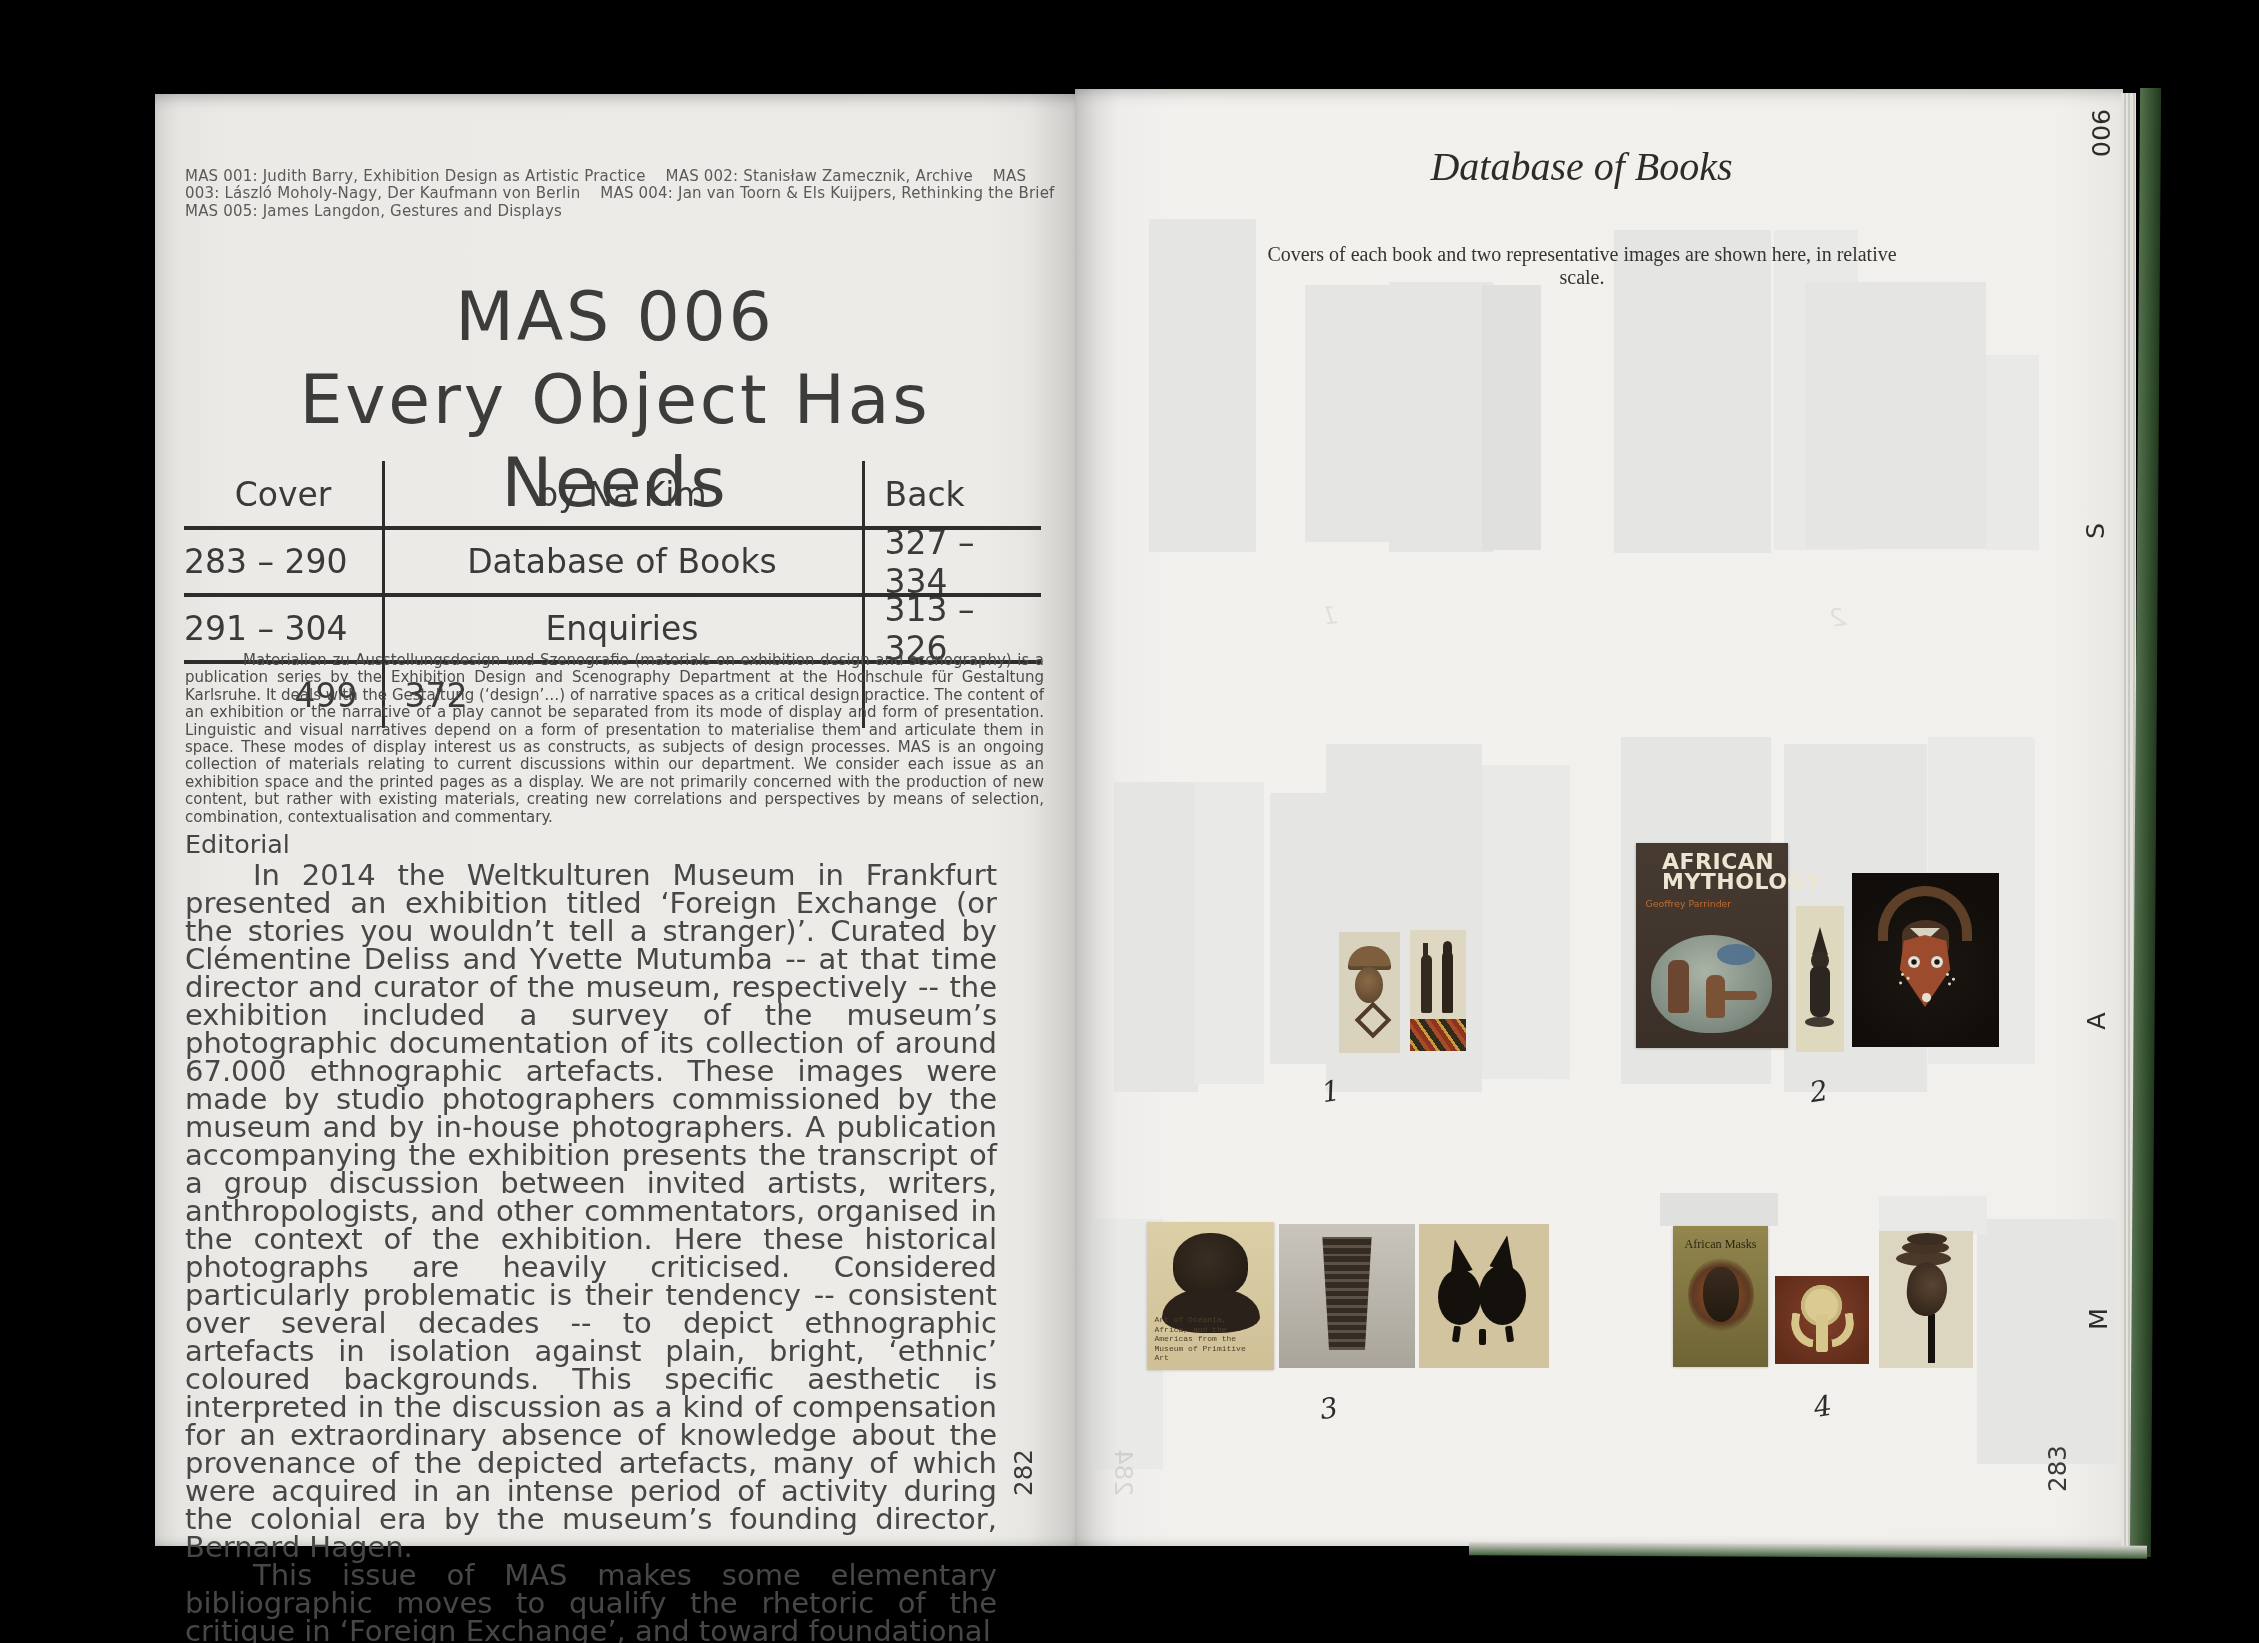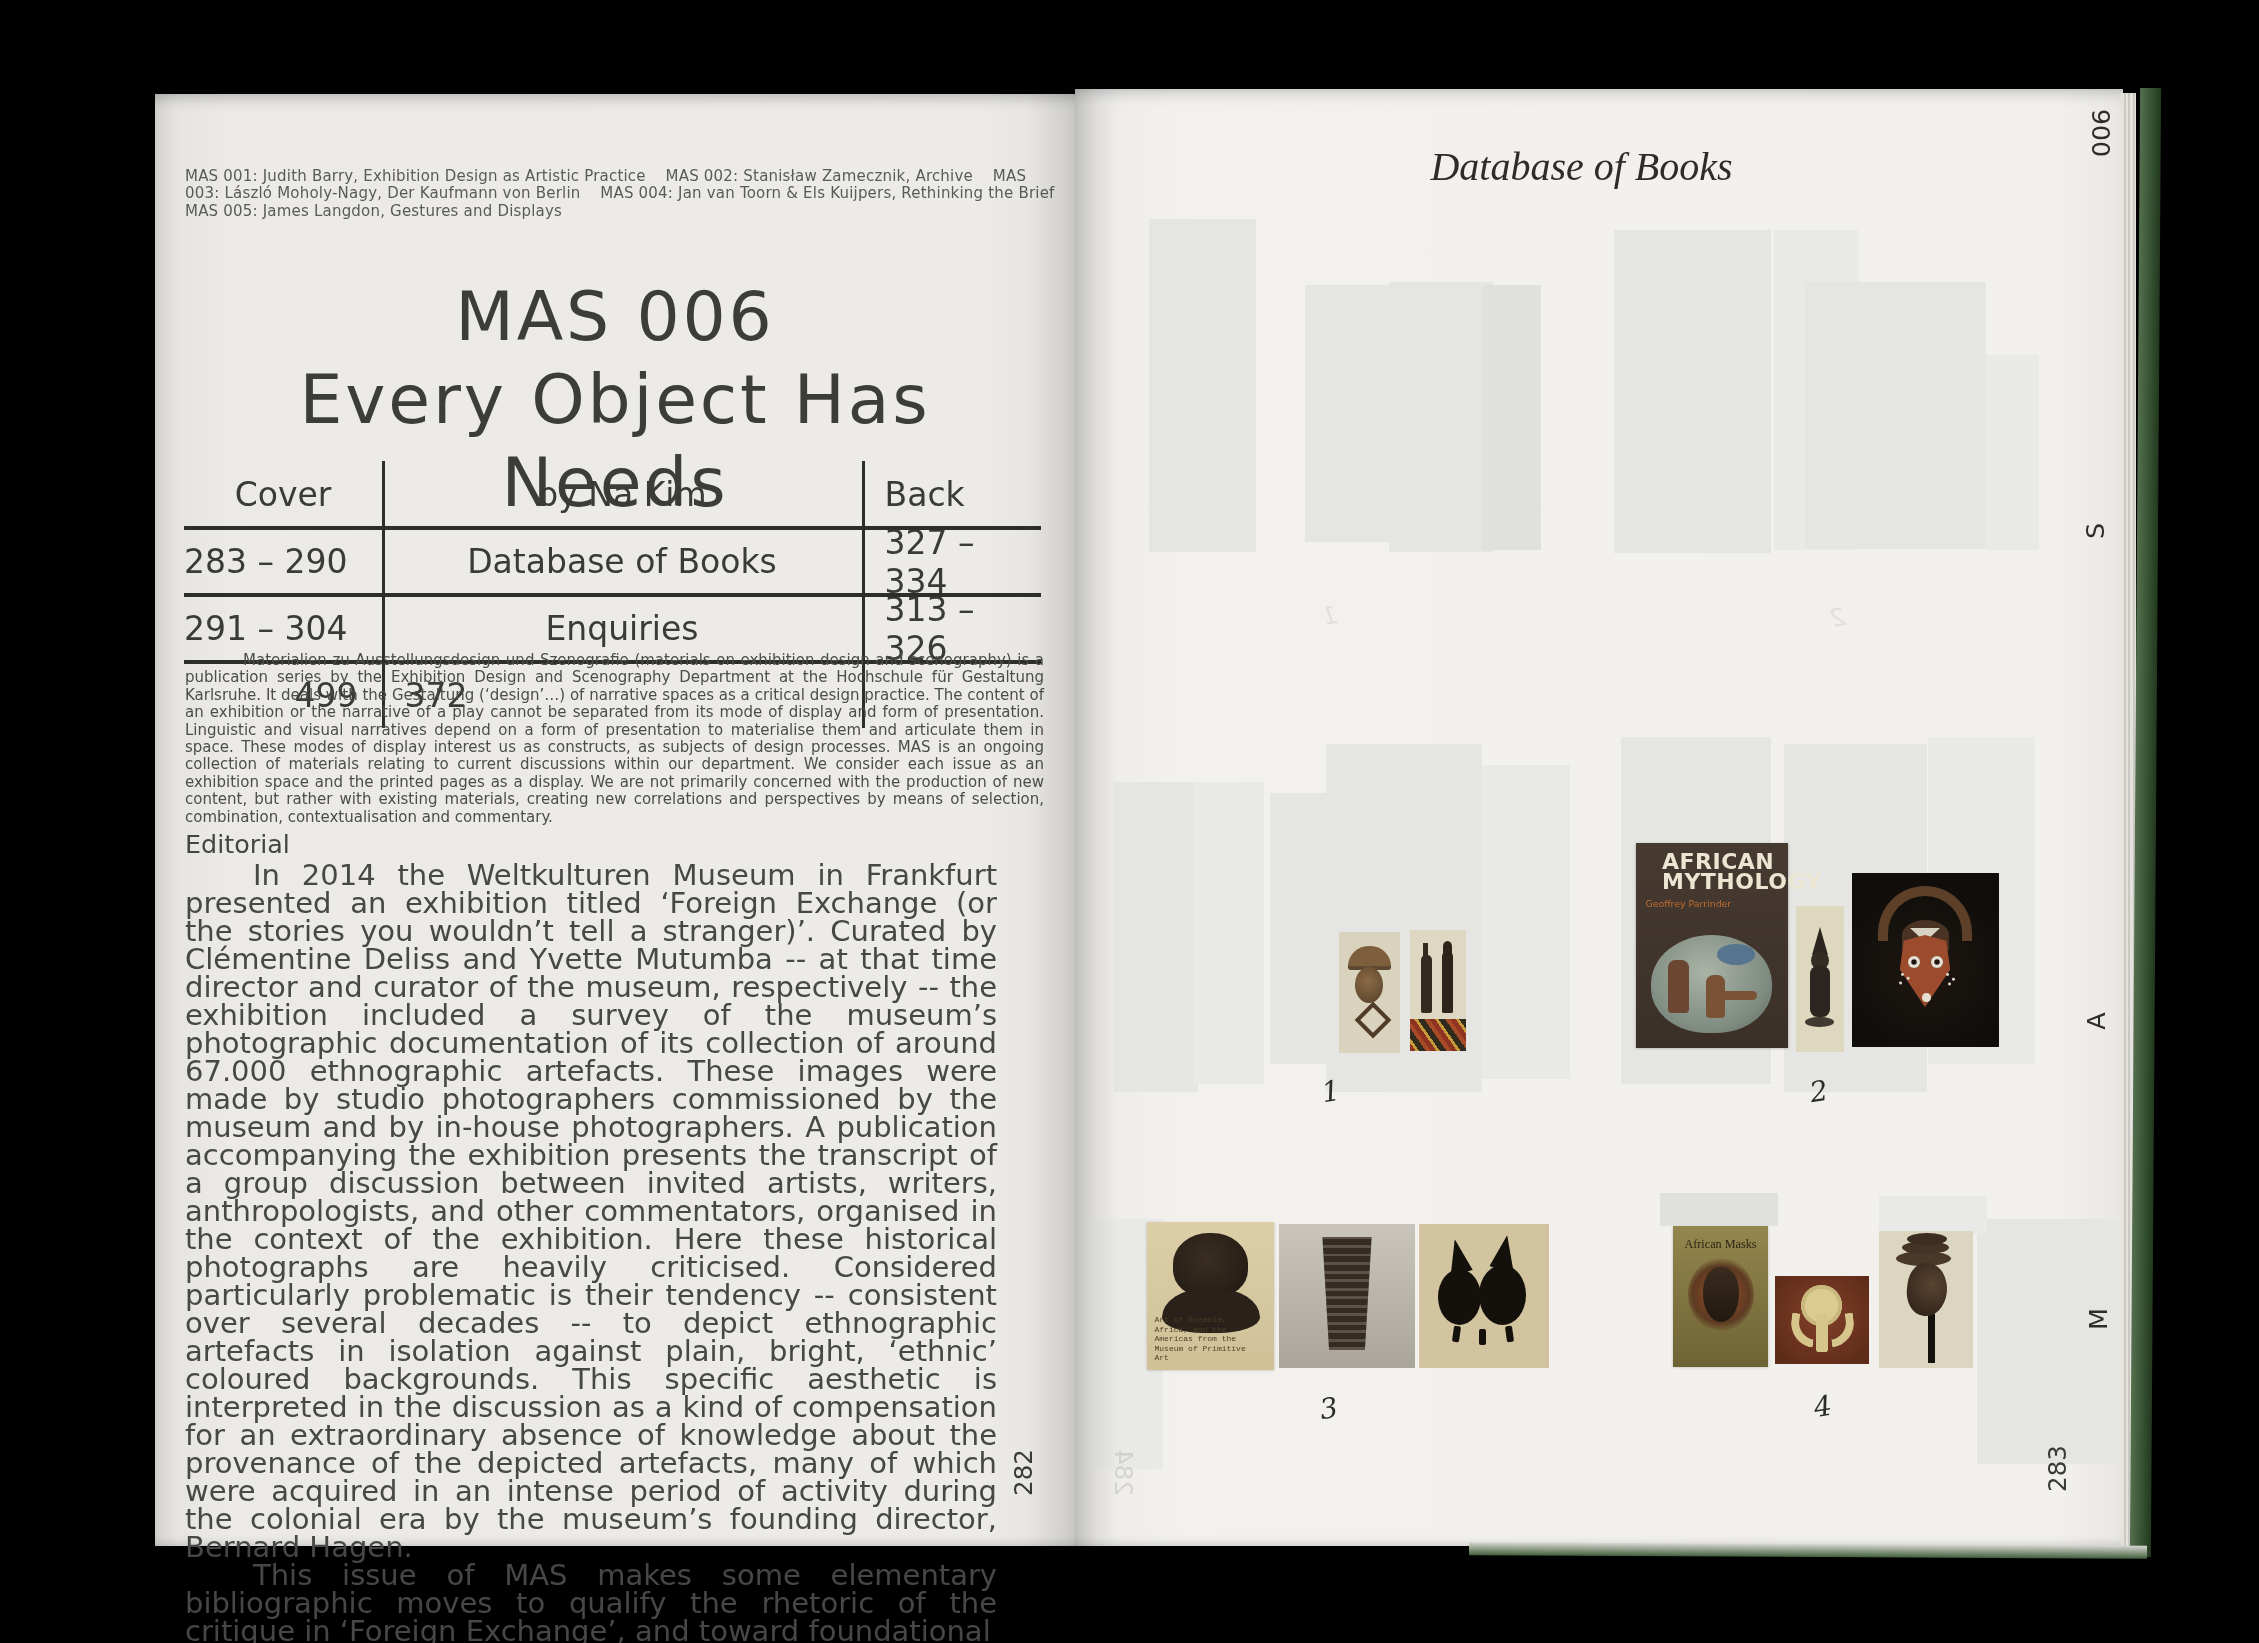--- a/index.html
+++ b/index.html
@@ -270,20 +270,21 @@
 
   <div class="abs ghost lt" style="left:1092px;top:1219px;width:71px;height:250px;"></div>
   <div class="abs ghost" style="left:1977px;top:1219px;width:141px;height:245px;"></div>
   <div class="abs ghost dk" style="left:1660px;top:1193px;width:118px;height:33px;"></div>
   <div class="abs ghost lt" style="left:1879px;top:1196px;width:108px;height:38px;"></div>
 
   <div class="abs ghost-num" style="left:1322px;top:601px;">1</div>
   <div class="abs ghost-num" style="left:1830px;top:603px;">2</div>
 
   <div class="abs db-title">Database of Books</div>
+  <div class="abs db-sub">Covers of each book and two representative images are shown here, in relative scale.</div>
 
   <div class="abs margin-glyph mg-006">006</div>
   <div class="abs margin-glyph mg-s">S</div>
   <div class="abs margin-glyph mg-a">A</div>
   <div class="abs margin-glyph mg-m">M</div>
 
   <div class="abs g1-kota">
     <div class="kota-crescent"></div>
     <div class="kota-face"></div>
     <div class="kota-diamond"></div>

